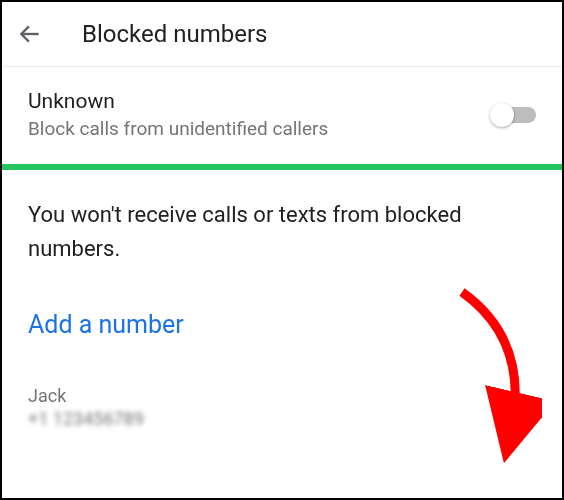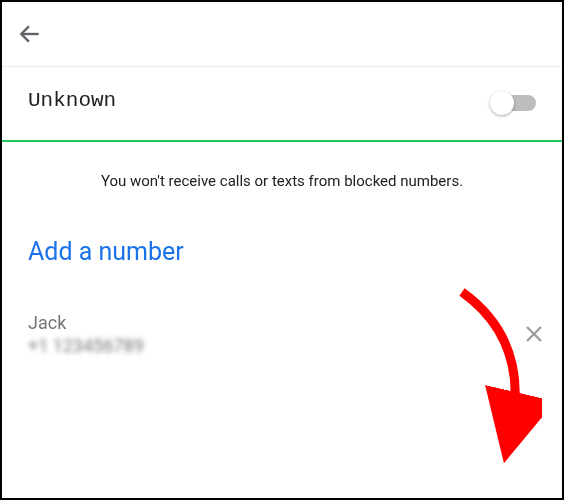--- a/index.html
+++ b/index.html
@@ -28,25 +28,24 @@
       color: #5f6368;
       margin-right: 38px;
     }
     .page-title {
       font-size: 24px;
       font-weight: 400;
       color: #202124;
     }
     .section-unknown {
       padding: 22px 26px 24px 26px;
-      border-bottom: 2px solid #22c55e;
+      border-bottom: 6px solid #22c55e;
       display: flex;
       align-items: center;
       justify-content: space-between;
-      font-family: Liberation Mono, monospace;
     }
     .unknown-text {
       flex: 1;
     }
     .unknown-title {
       font-size: 21px;
       color: #202124;
       margin-bottom: 4px;
     }
     .unknown-sub {
@@ -67,24 +66,23 @@
       height: 24px;
       background: #fff;
       border-radius: 50%;
       position: absolute;
       left: -2px;
       top: -4px;
       box-shadow: 0 1px 3px rgba(0,0,0,0.35);
     }
     .info-text {
       padding: 28px 26px 10px 26px;
-      font-size: 15px;
+      font-size: 22px;
       color: #202124;
       line-height: 1.55;
-      text-align: center;
     }
     .add-number {
       padding: 34px 26px 20px 26px;
       font-size: 25px;
       color: #1a73e8;
       cursor: pointer;
     }
     .blocked-entry {
       padding: 26px 14px 10px 26px;
       display: flex;
@@ -121,25 +119,27 @@
 </head>
 <body>
 
 <div class="header">
   <div class="back-btn">
     <svg width="26" height="26" viewBox="0 0 24 24" fill="none" stroke="currentColor" stroke-width="2.2">
       <line x1="20" y1="12" x2="4" y2="12"></line>
       <polyline points="11,5 4,12 11,19"></polyline>
     </svg>
   </div>
+  <div class="page-title">Blocked numbers</div>
 </div>
 
 <div class="section-unknown">
   <div class="unknown-text">
     <div class="unknown-title">Unknown</div>
+    <div class="unknown-sub">Block calls from unidentified callers</div>
   </div>
   <div class="toggle">
     <div class="toggle-knob"></div>
   </div>
 </div>
 
 <div class="info-text">You won't receive calls or texts from blocked numbers.</div>
 
 <div class="add-number">Add a number</div>
 

